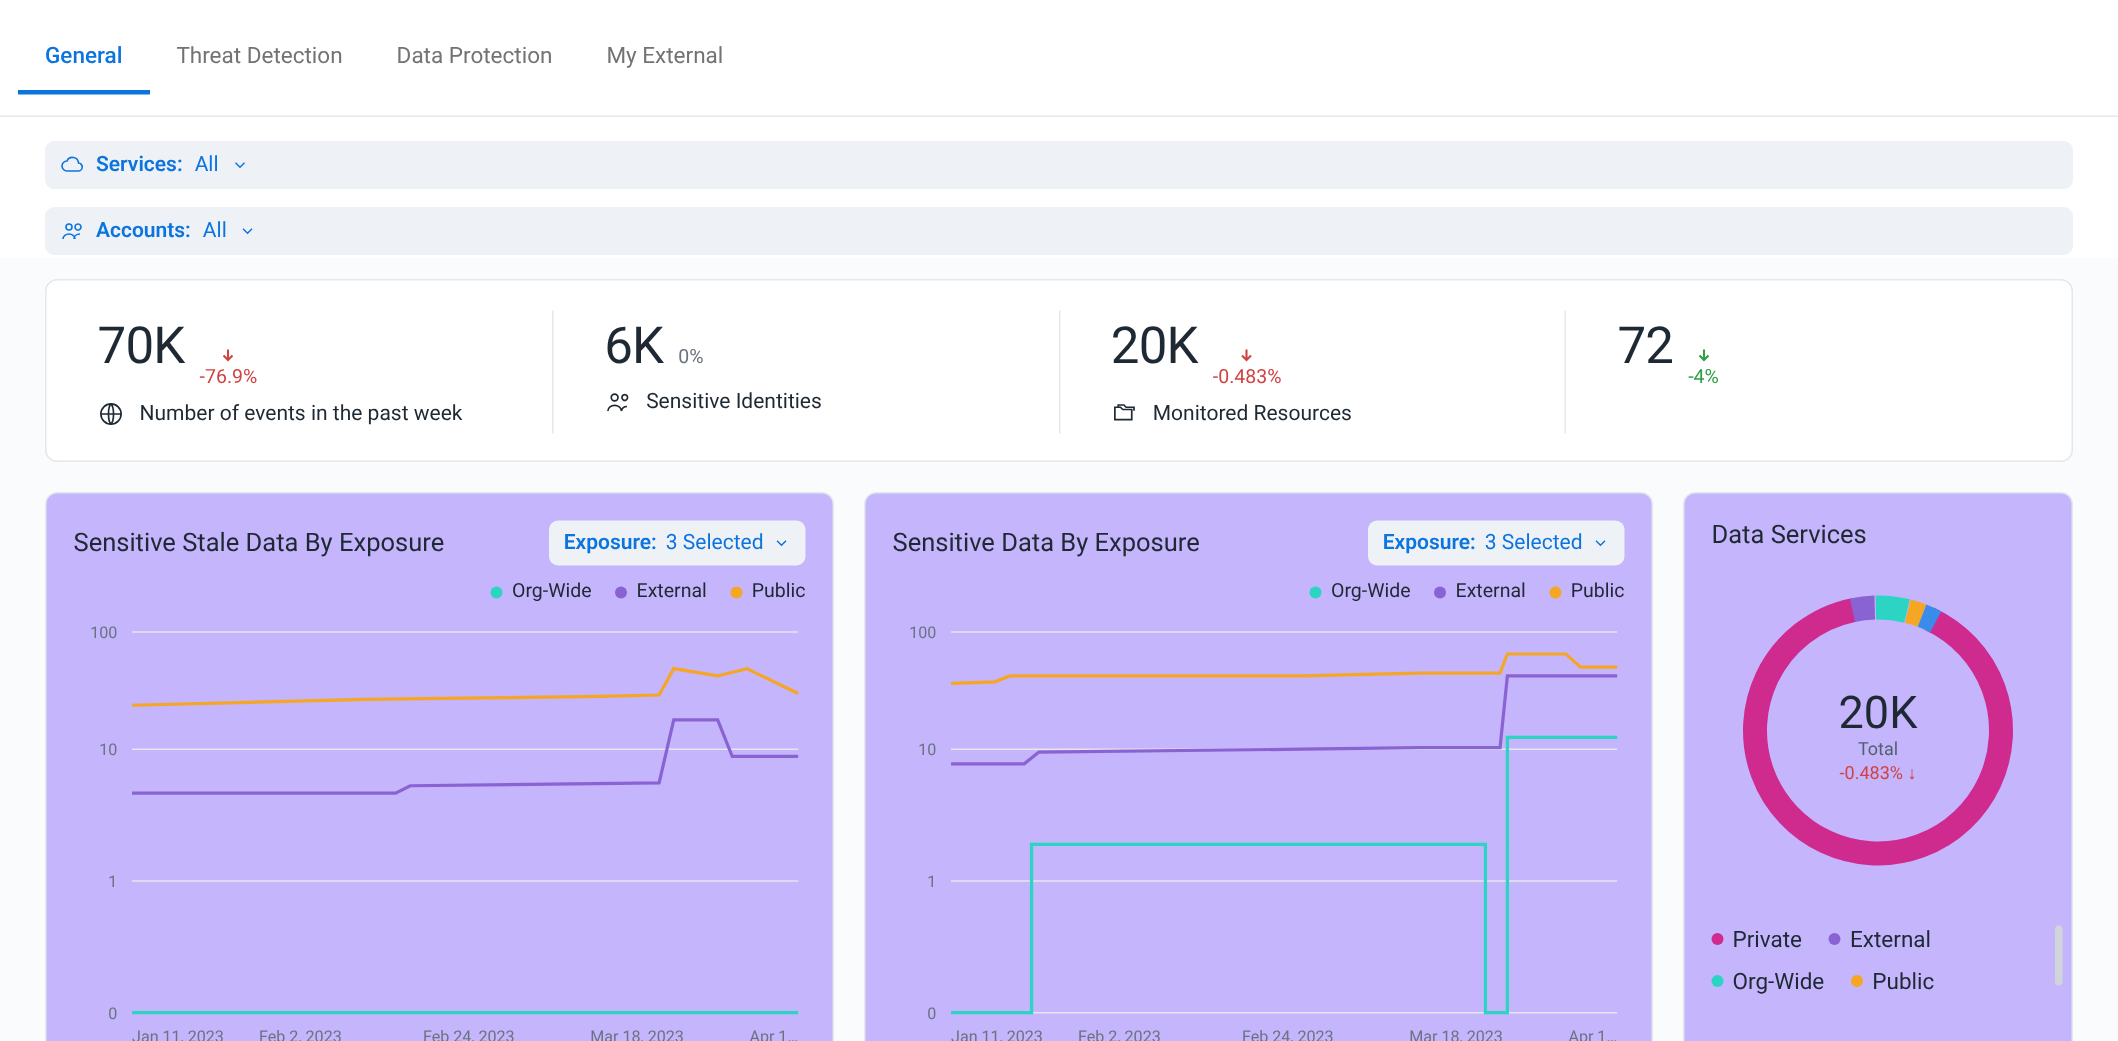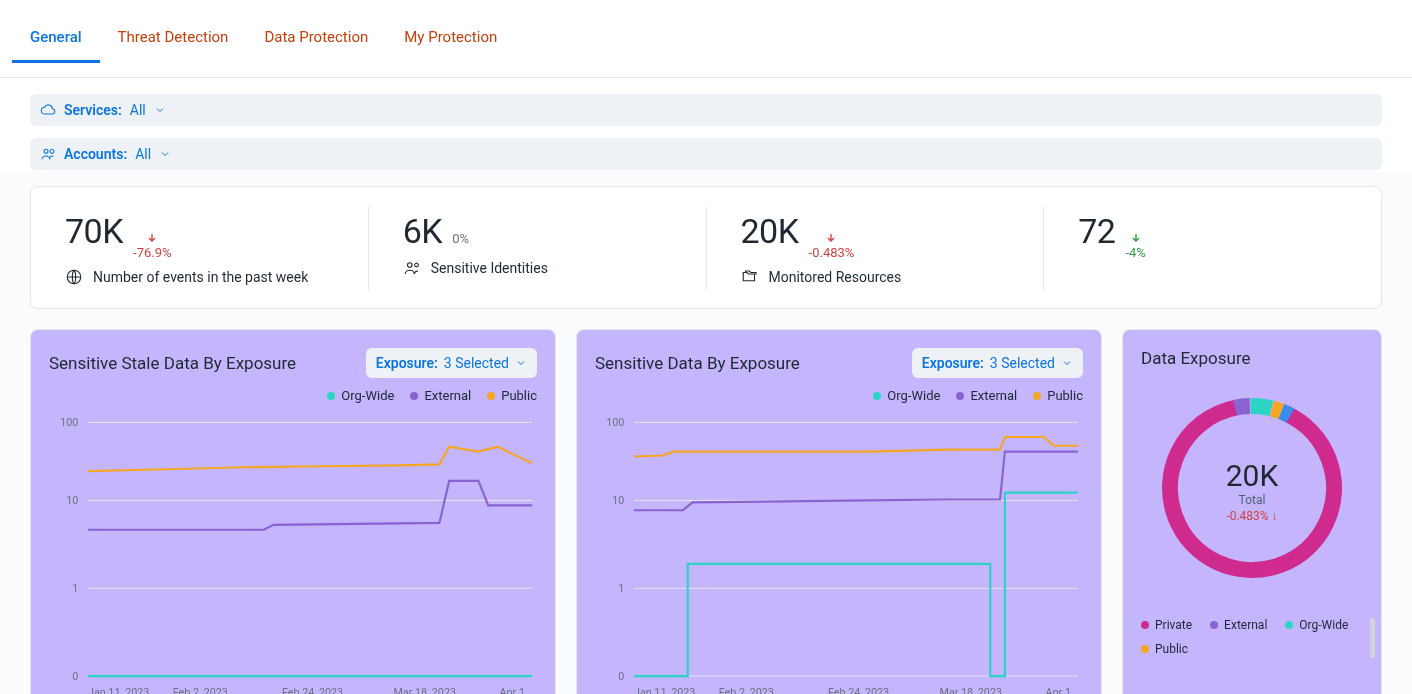--- a/index.html
+++ b/index.html
@@ -1,18 +1,18 @@
 <!DOCTYPE html>
 <html><head>
 <meta charset="utf-8">
 <style>
   * { box-sizing: border-box; margin: 0; padding: 0; font-family: -apple-system, BlinkMacSystemFont, "Segoe UI", Roboto, Helvetica, Arial, sans-serif; }
   body { background: #ffffff; color: #1f2933; width: 1412px; height: 694px; overflow: hidden; }
   .tabs { display: flex; gap: 0; border-bottom: 1px solid #e4e7eb; padding: 14px 12px; }
-  .tab { padding: 14px 18px; font-size: 15px; color: #c2410c; cursor: pointer; border-bottom: 3px solid transparent; }
+  .tab { padding: 14px 18px; font-size: 15px; color: #737373; cursor: pointer; border-bottom: 3px solid transparent; }
   .tab.active { color: #0b74de; border-bottom: 3px solid #0b74de; font-weight: 500; }
   .filters-row { display: flex; gap: 12px; padding: 16px 30px 2px 30px; flex-direction: column; }
   .filter-pill { display: inline-flex; align-items: center; gap: 8px; background: #eef2f6; border-radius: 6px; padding: 8px 12px 8px 10px; font-size: 14px; color: #0b74de; cursor: pointer; }
   .filter-pill .pill-label { font-weight: 600; }
   .filter-pill .pill-value { font-weight: 400; }
   .filter-pill svg.icon { width: 16px; height: 16px; stroke: #0b74de; fill: none; }
   .filter-pill .chev { width: 12px; height: 12px; }
   .content { padding: 14px 30px 20px 30px; background: #fafbfc; }
   .kpi-row { display: flex; background: #fff; border: 1px solid #e4e7eb; border-radius: 8px; padding: 20px 0 18px 0; margin-bottom: 20px; }
   .kpi { flex: 1; border-right: 1px solid #e4e7eb; padding: 4px 34px; }
@@ -37,33 +37,33 @@
   .legend { display: flex; gap: 16px; justify-content: flex-end; font-size: 13px; color: #1f2933; margin-bottom: 6px;}
   .legend-item { display: inline-flex; align-items: center; gap: 6px; }
   .dot { width: 8px; height: 8px; border-radius: 50%; display:inline-block;}
   .chart-body { position: relative; }
   svg.linechart { width: 100%; height: 300px; }
   .axis-label { font-size: 11px; fill: #6b7280; }
   .grid line { stroke: #e4e7eb; stroke-width: 1; }
   .series path { fill: none; stroke-width: 2.2; }
   .donut-wrap { display:flex; flex-direction:column; align-items:center; }
   svg.donut { width: 200px; height: 200px; }
-  .donut-legend { margin-top: 30px; display:flex; flex-wrap:wrap; gap: 10px 18px; font-size: 12px; }
+  .donut-legend { margin-top: 30px; display:flex; flex-wrap:wrap; gap: 10px 18px; font-size: 15px; }
   .narrow .card-header { margin-bottom: 20px;}
   .scroll-indicator { position: relative; }
   .scroll-indicator::after { content:""; position:absolute; right:-12px; top:0; width:5px; height:40px; background:#d0d5da; border-radius:3px;}
 </style>
 </head>
 <body>
 
 <div class="tabs">
   <div class="tab active">General</div>
   <div class="tab">Threat Detection</div>
   <div class="tab">Data Protection</div>
-  <div class="tab">My Protection</div>
+  <div class="tab">My External</div>
 </div>
 
 <div class="filters-row">
   <div class="filter-pill">
     <svg class="icon" viewBox="0 0 24 24">
         <path d="M7 18a5 5 0 0 1 0-10 6 6 0 0 1 11.5 2A4 4 0 0 1 18 18H7z" stroke-width="1.6"></path>
       </svg>
     <span class="pill-label">Services:</span>
     <span class="pill-value">All</span>
     <svg class="chev" viewBox="0 0 24 24">
@@ -252,21 +252,21 @@
           <text class="axis-label" x="155" y="290" text-anchor="middle">Feb 2, 2023</text>
           <text class="axis-label" x="270" y="290" text-anchor="middle">Feb 24, 2023</text>
           <text class="axis-label" x="385" y="290" text-anchor="middle">Mar 18, 2023</text>
           <text class="axis-label" x="495" y="290" text-anchor="end">Apr 1…</text>
         </svg>
       </div>
     </div>
 
     <div class="chart-card narrow">
       <div class="card-header">
-        <div class="card-title">Data Exposure</div>
+        <div class="card-title">Data Services</div>
       </div>
       <div class="donut-wrap">
         <svg class="donut" viewBox="0 0 200 200">
 
           <circle cx="100" cy="100" r="82" fill="none" stroke="#cf2a8e" stroke-width="16" stroke-dasharray="463 515" transform="rotate(-65 100 100)"></circle>
 
           <circle cx="100" cy="100" r="82" fill="none" stroke="#8a63d2" stroke-width="16" stroke-dasharray="15 515" transform="rotate(258 100 100)"></circle>
 
           <circle cx="100" cy="100" r="82" fill="none" stroke="#2bd4c3" stroke-width="16" stroke-dasharray="21 515" transform="rotate(269 100 100)"></circle>
 

